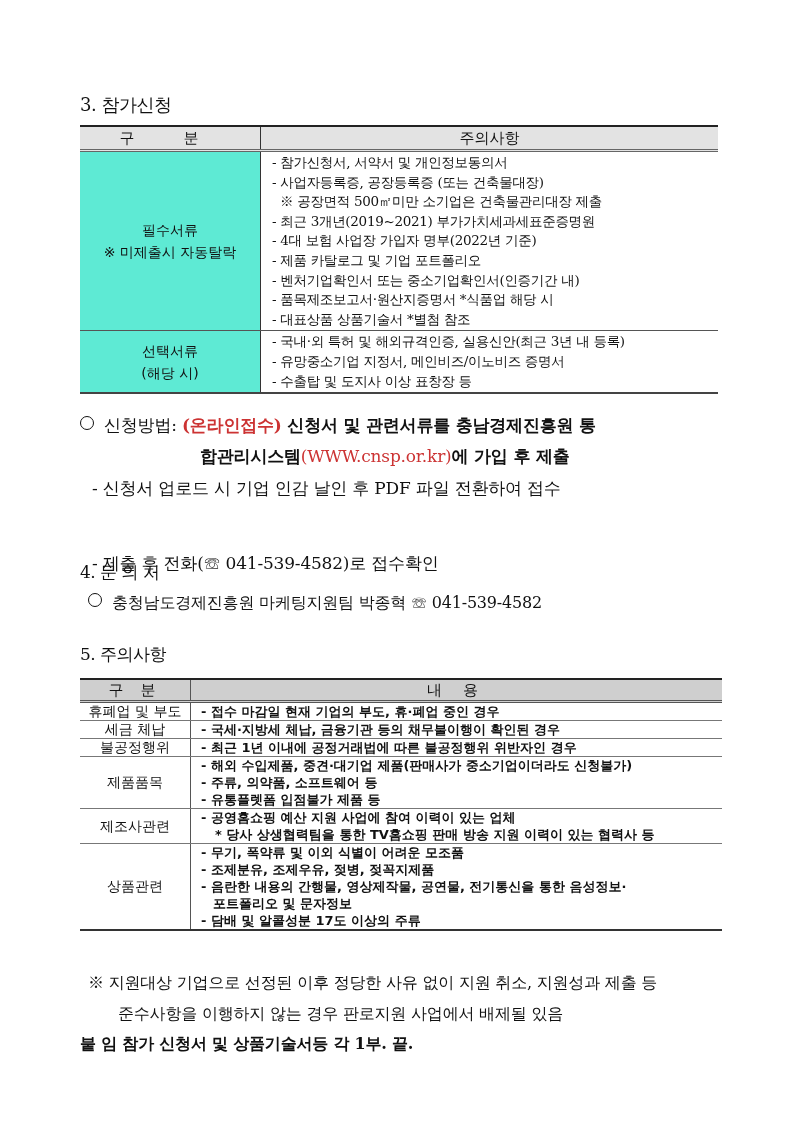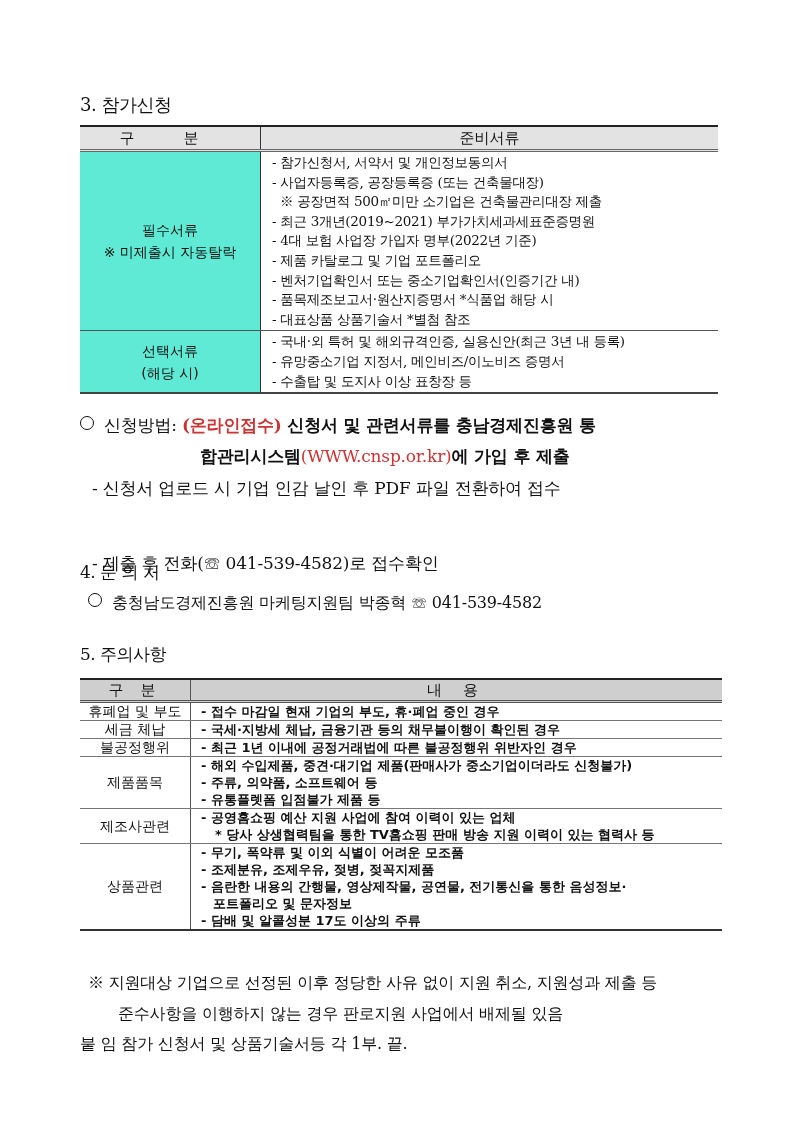--- a/index.html
+++ b/index.html
@@ -48,21 +48,21 @@
 <body>
 
 <div class="page">
 
   <div class="h" style="top:78px;">3. 참가신청</div>
 
   <table class="t1">
     <thead>
       <tr>
         <th class="c1">구 분</th>
-        <th>준비서류</th>
+        <th>주의사항</th>
       </tr>
     </thead>
     <tbody>
       <tr class="r1">
         <td class="lab">
           <div>필수서류</div>
           <div>※ 미제출시 자동탈락</div>
         </td>
         <td class="items">
           <div class="item">- 참가신청서, 서약서 및 개인정보동의서</div>
@@ -155,15 +155,15 @@
           <div class="item">- 음란한 내용의 간행물, 영상제작물, 공연물, 전기통신을 통한 음성정보·</div>
           <div class="item cont">포트폴리오 및 문자정보</div>
           <div class="item">- 담배 및 알콜성분 17도 이상의 주류</div>
         </td>
       </tr>
     </tbody>
   </table>
 
   <div class="para" style="top:958px; left:88px; font-size:16px;">※  지원대상 기업으로 선정된 이후 정당한 사유 없이 지원 취소, 지원성과 제출 등</div>
   <div class="para" style="top:989px; left:118px; font-size:16px;">준수사항을 이행하지 않는 경우 판로지원 사업에서 배제될 있음</div>
-  <div class="para" style="top:1019px; left:80px; font-size:16px;">붙 임  참가 신청서 및 상품기술서등 각 1부.   끝.</div>
+  <div class="para" style="top:1019px; left:80px; font-size:16px;font-weight:bold;">붙 임  참가 신청서 및 상품기술서등 각 1부.   끝.</div>
 
 </div>
 
 </body></html>

